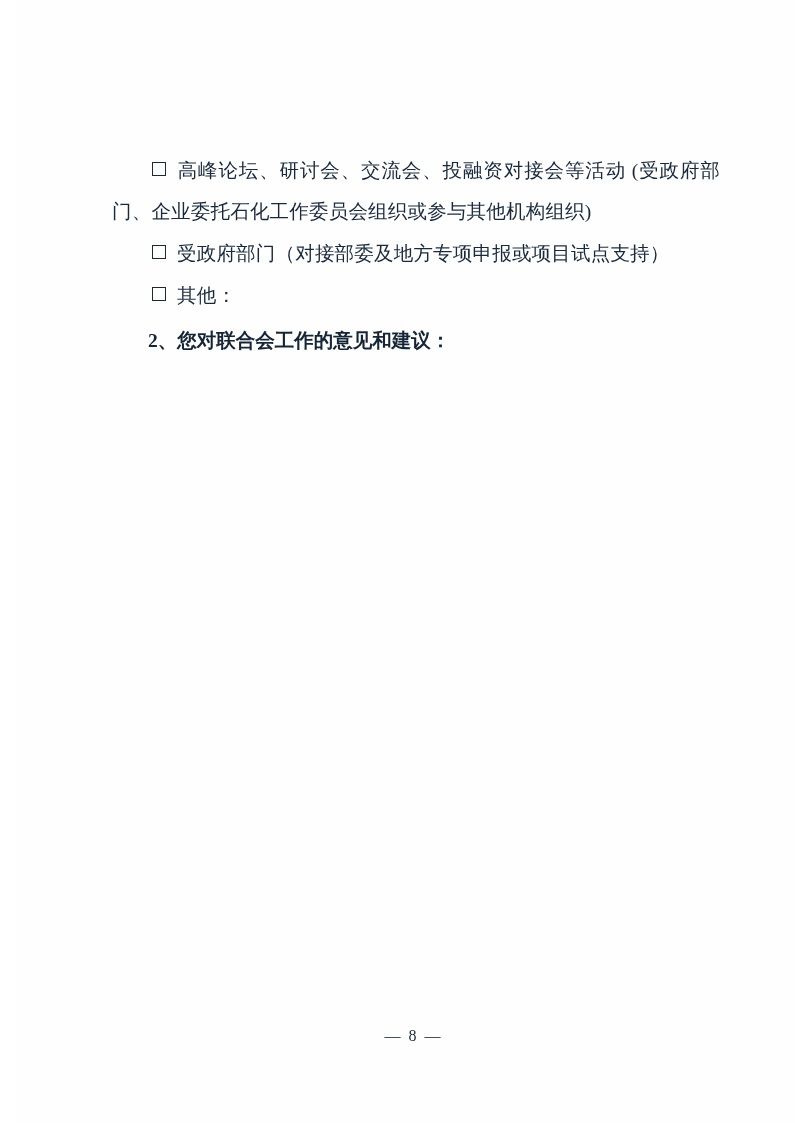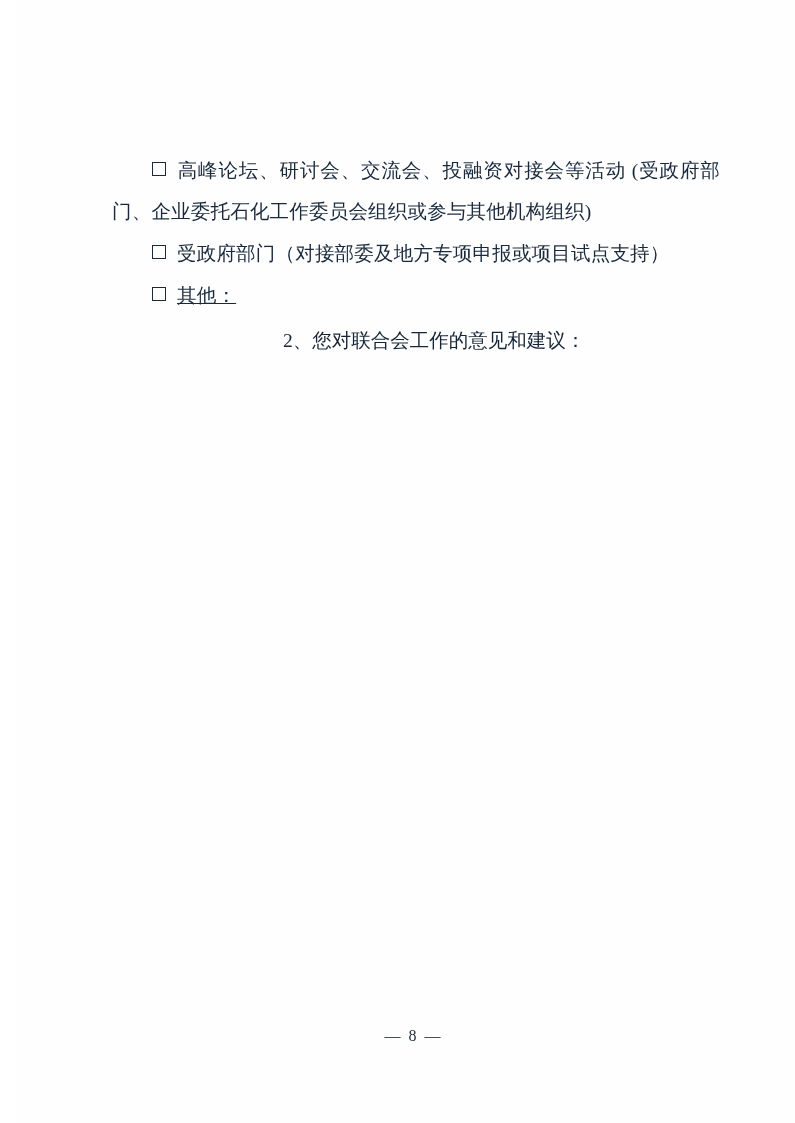--- a/index.html
+++ b/index.html
@@ -54,31 +54,29 @@
     display: inline;
   }
   .para-block {
     margin-top: 0;
   }
   .block-2 {
     margin-top: 1px;
   }
   .block-3 {
     margin-top: 1px;
-    text-decoration: underline;
   }
   .numbered {
     display: block;
     text-indent: 36px;
     margin-top: 4px;
     font-size: 19.5px;
     line-height: 41px;
-    font-weight: normal;
+    font-weight: bold;
     color: #162536;
-    text-align: center;
   }
   .answer-area {
     display: block;
     height: 640px;
   }
   .footer {
     position: absolute;
     left: 0;
     top: 1027px;
     width: 795px;

